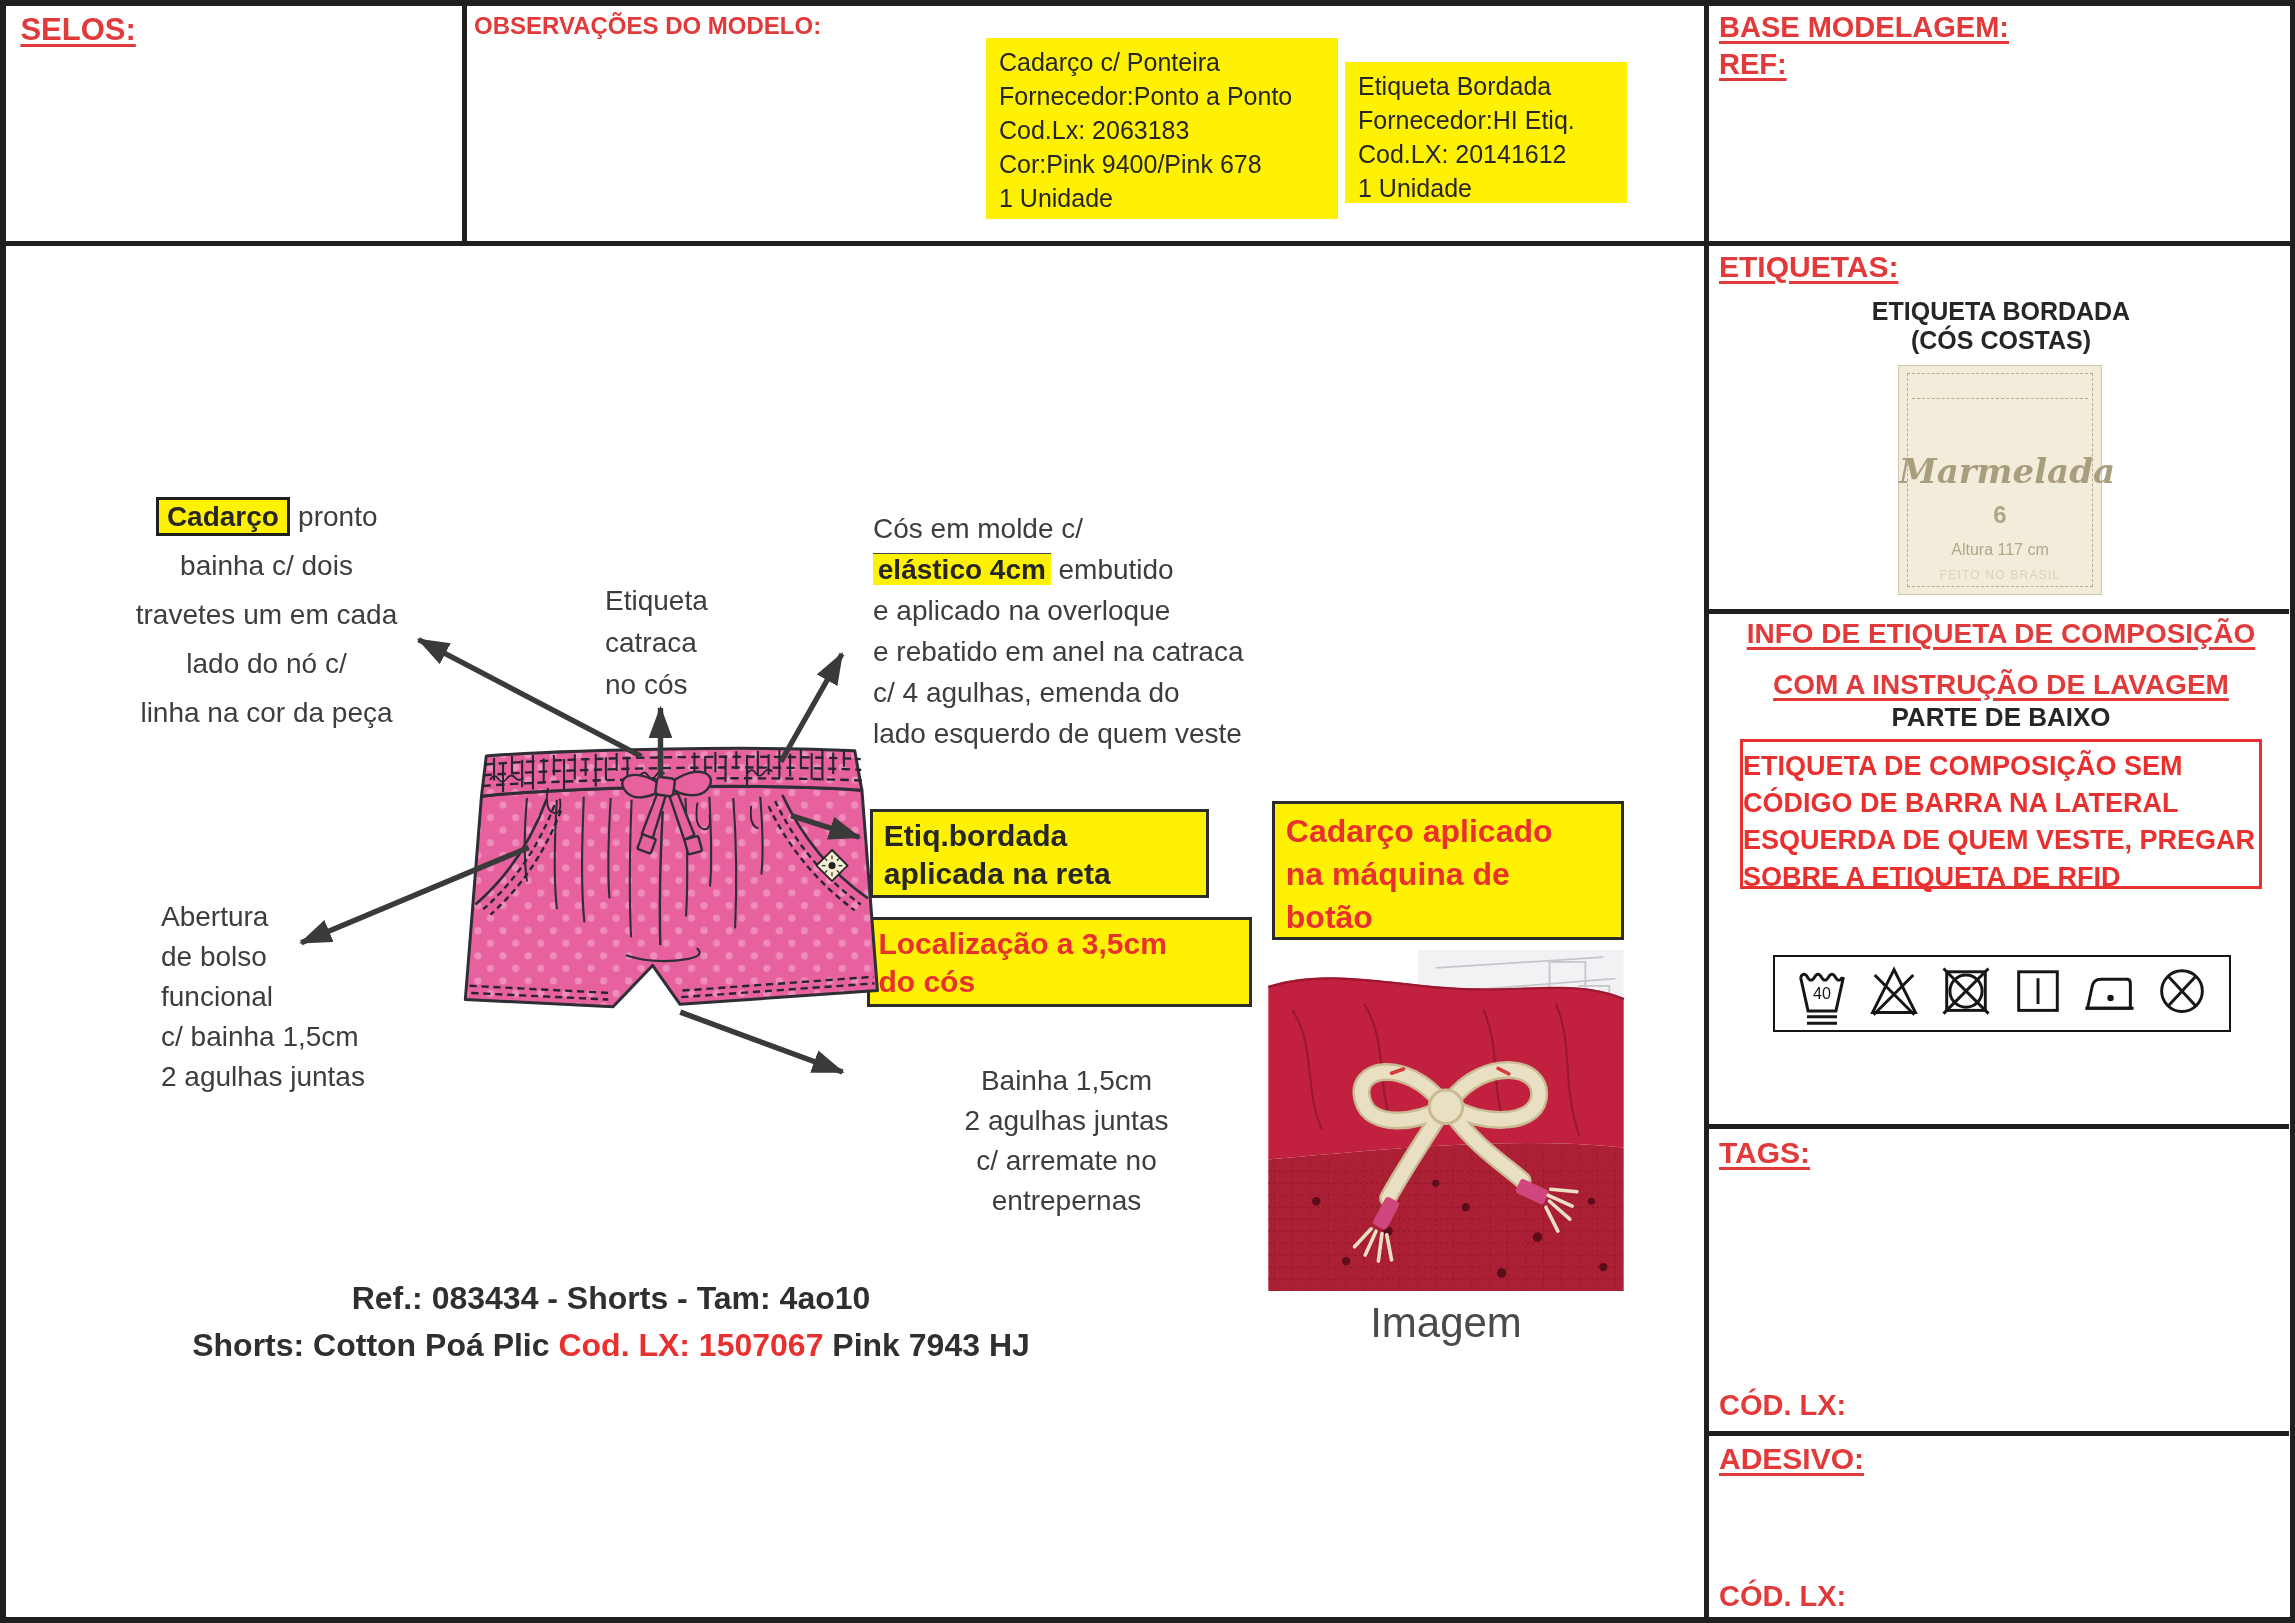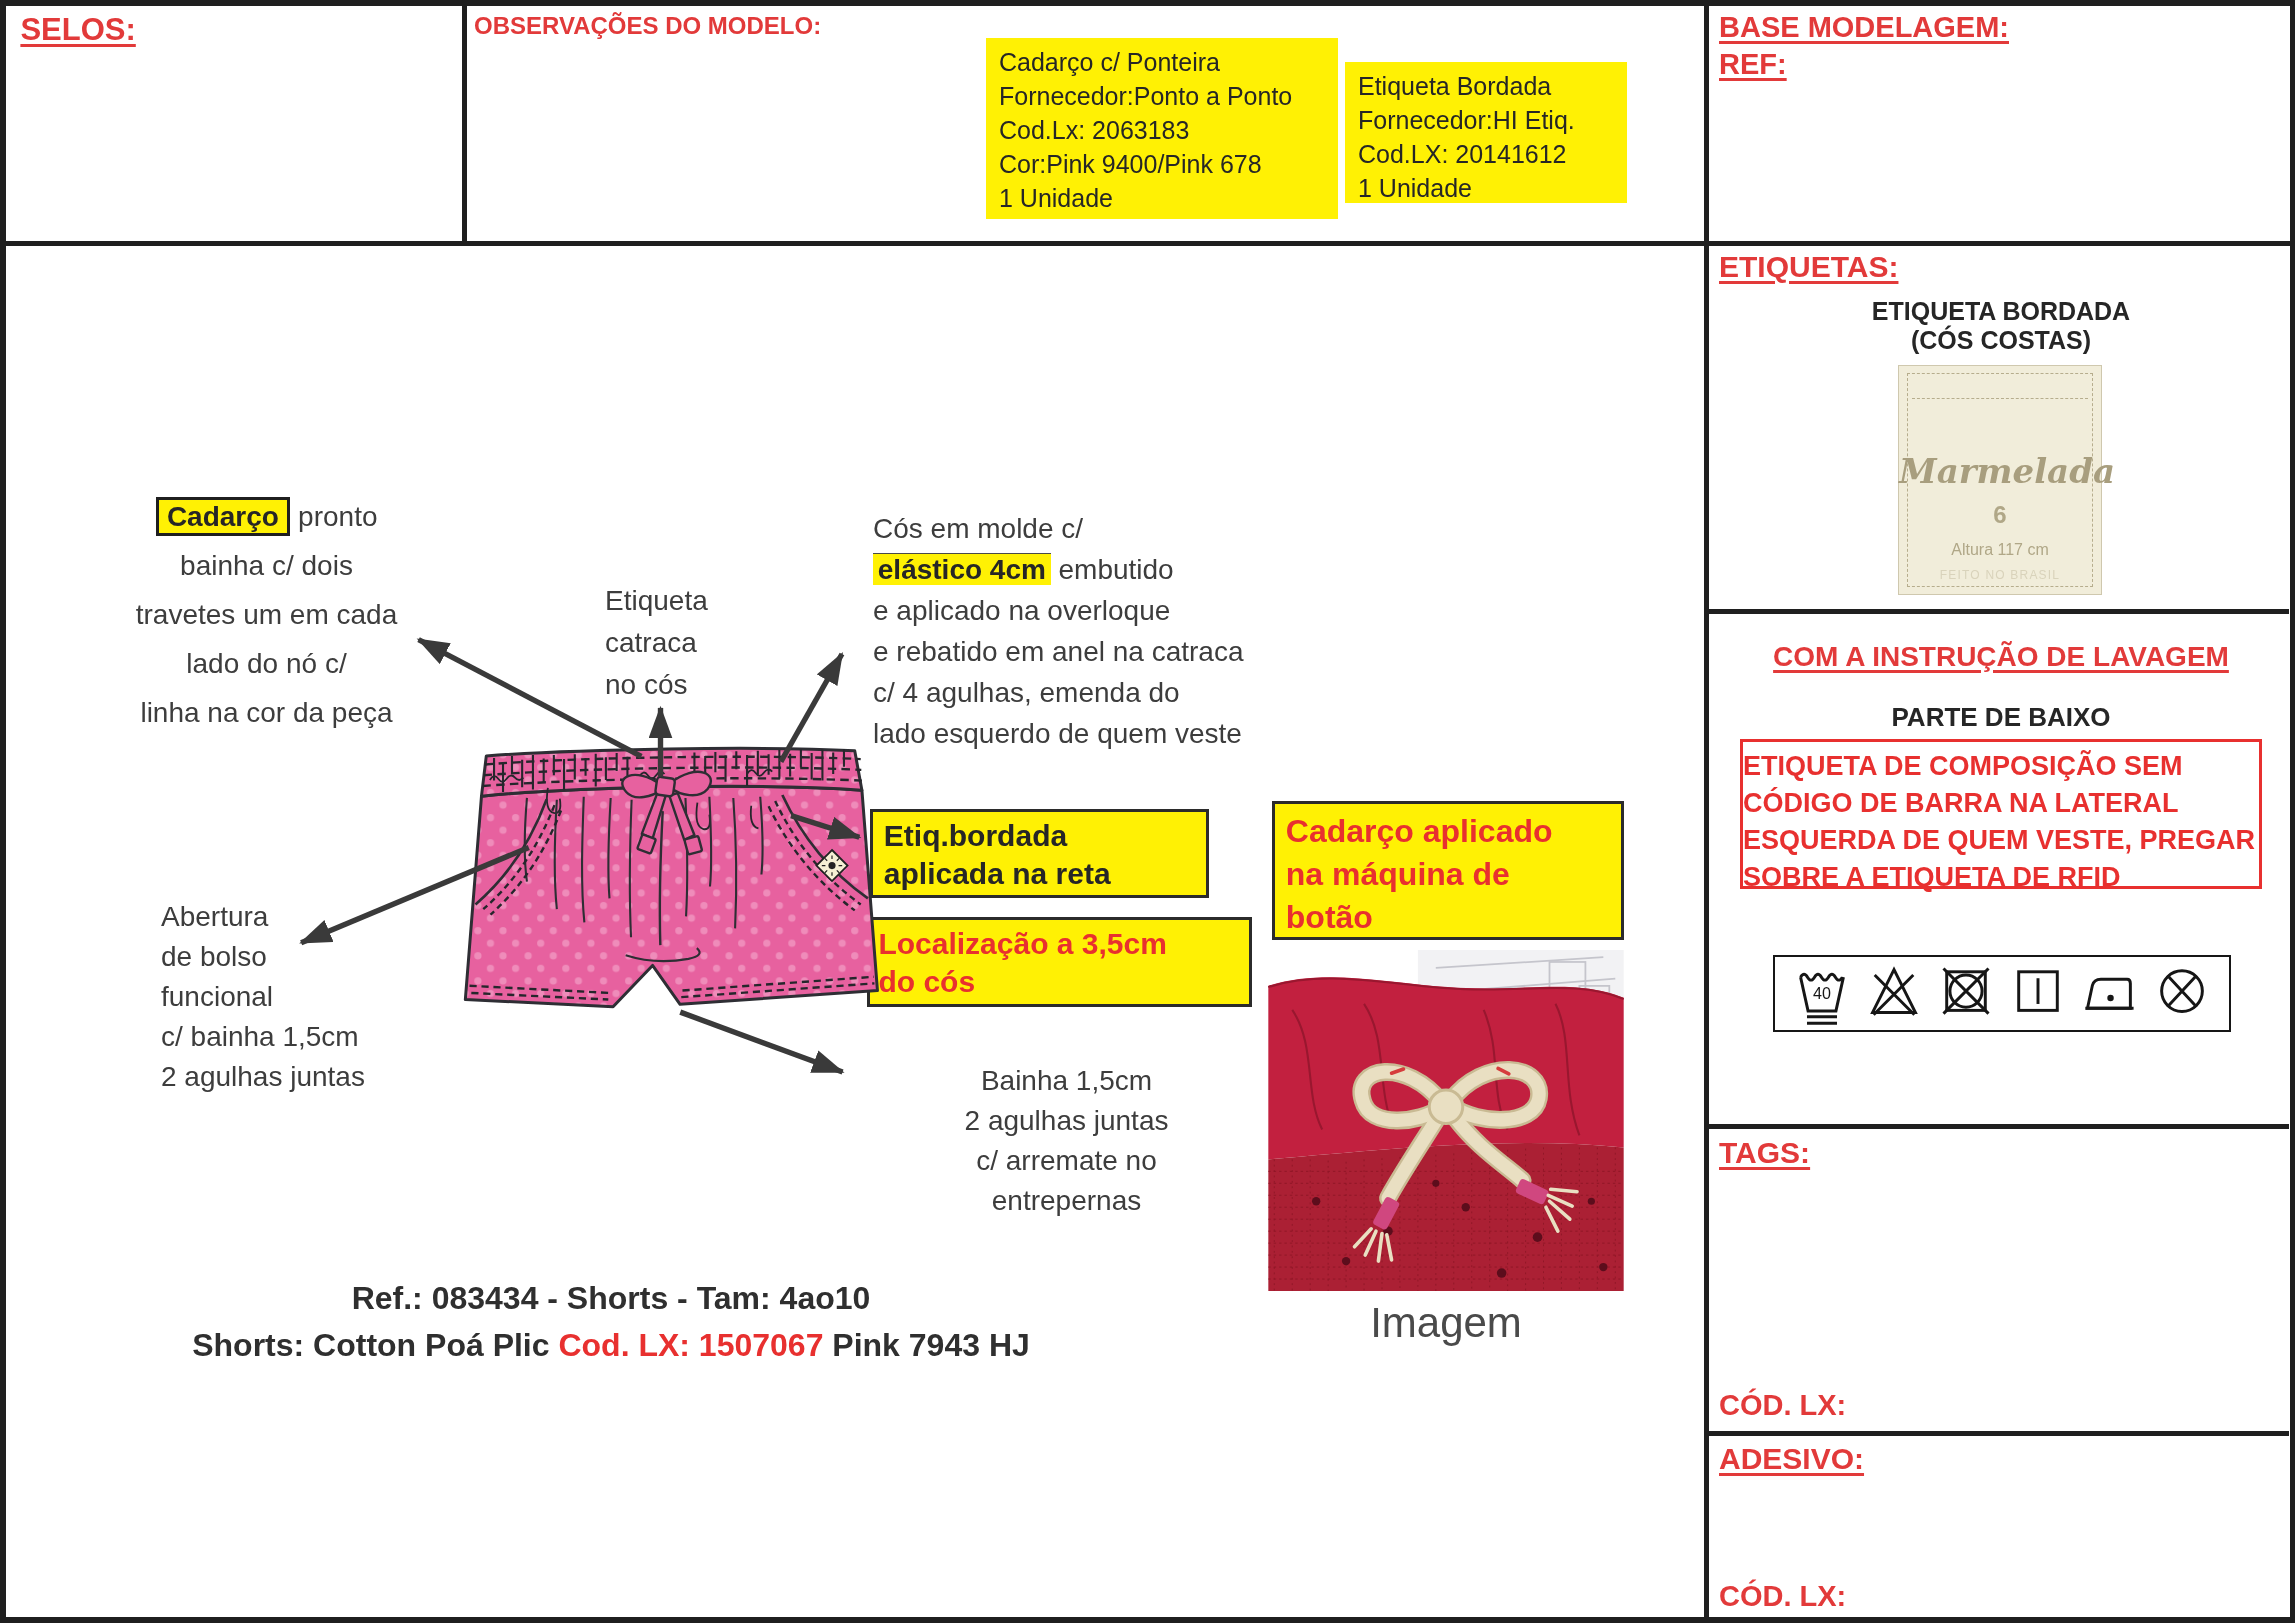--- a/index.html
+++ b/index.html
@@ -77,22 +77,22 @@
   <div class="etq-label" style="left:1892px; top:359px; width:202px; height:228px;">
     <div class="dash"></div>
     <div class="fold"></div>
     <div class="abs brand" style="left:0; width:202px; top:85px; font-size:34px;">Marmelada</div>
     <div class="abs lblsub" style="left:0; width:202px; top:135px; font-size:24px; font-weight:bold;">6</div>
     <div class="abs lblsub" style="left:0; width:202px; top:175px; font-size:16px;">Altura 117 cm</div>
     <div class="abs" style="left:0; width:202px; top:202px; font-size:12px; color:#d9d3bb; letter-spacing:1.2px;">FEITO NO BRASIL</div>
   </div>
 
   <div class="abs" style="left:1707px; top:612px; width:576px; text-align:center;">
-    <br>
-    <div class="red-h" style="font-size:28px; display:inline-block; margin-top:12px;">COM A INSTRUÇÃO DE LAVAGEM</div>
+    <div class="red-h" style="font-size:28px; display:inline-block;">INFO DE ETIQUETA DE COMPOSIÇÃO</div><br>
+    <div class="red-h" style="font-size:28px; display:inline-block; margin-top:19px;">COM A INSTRUÇÃO DE LAVAGEM</div>
   </div>
   <div class="abs" style="left:1707px; top:696px; width:576px; text-align:center; font-weight:bold; font-size:26px; color:#262626;">PARTE DE BAIXO</div>
 
   <div class="warnbox" style="left:1734px; top:733px; width:522px; height:150px; padding-top:6px;">
     <div>ETIQUETA DE COMPOSIÇÃO SEM</div>
     <div>CÓDIGO DE BARRA NA LATERAL</div>
     <div>ESQUERDA DE QUEM VESTE, PREGAR</div>
     <div>SOBRE A ETIQUETA DE RFID</div>
   </div>
 

